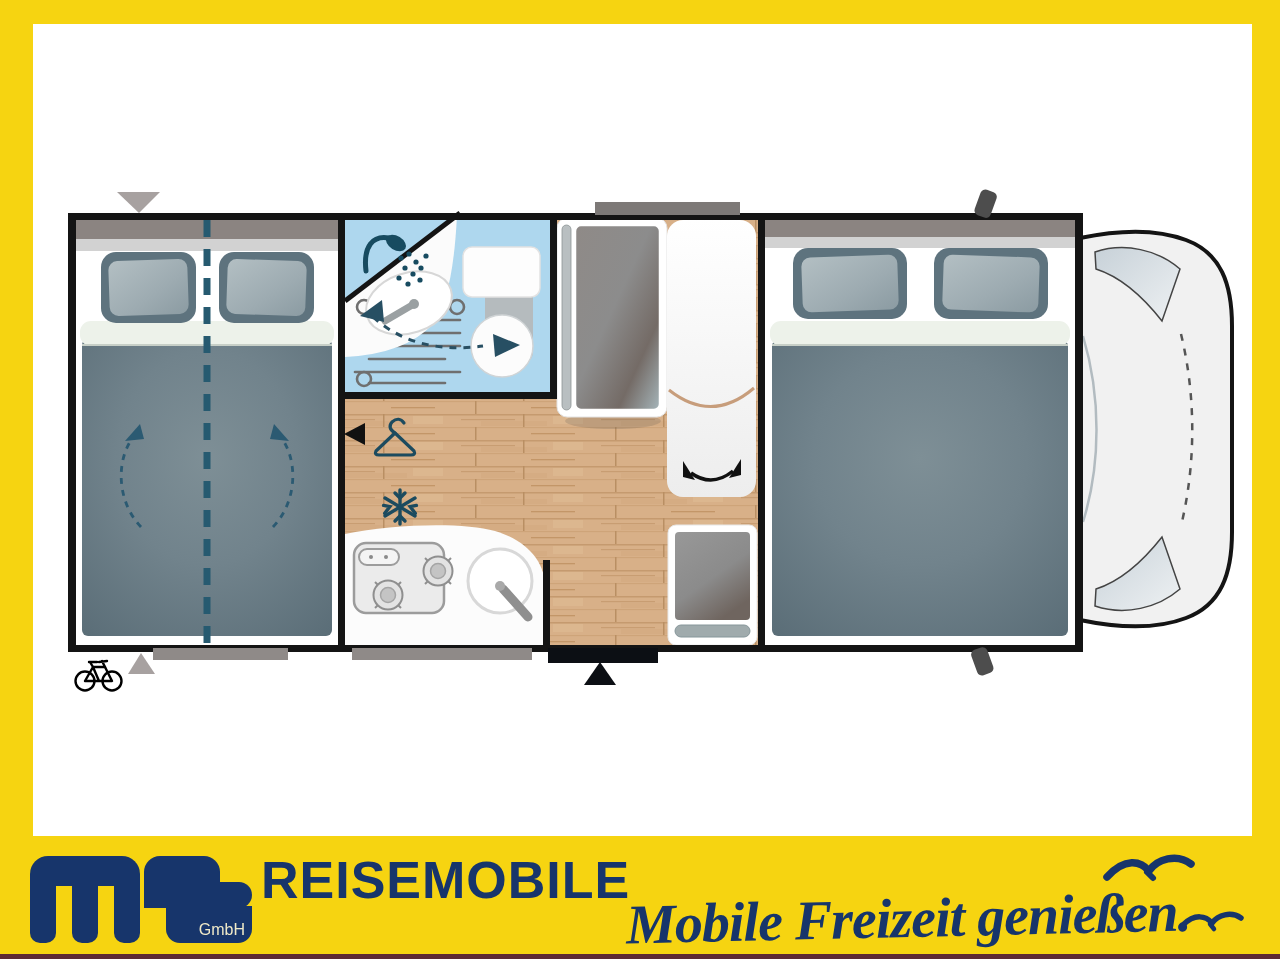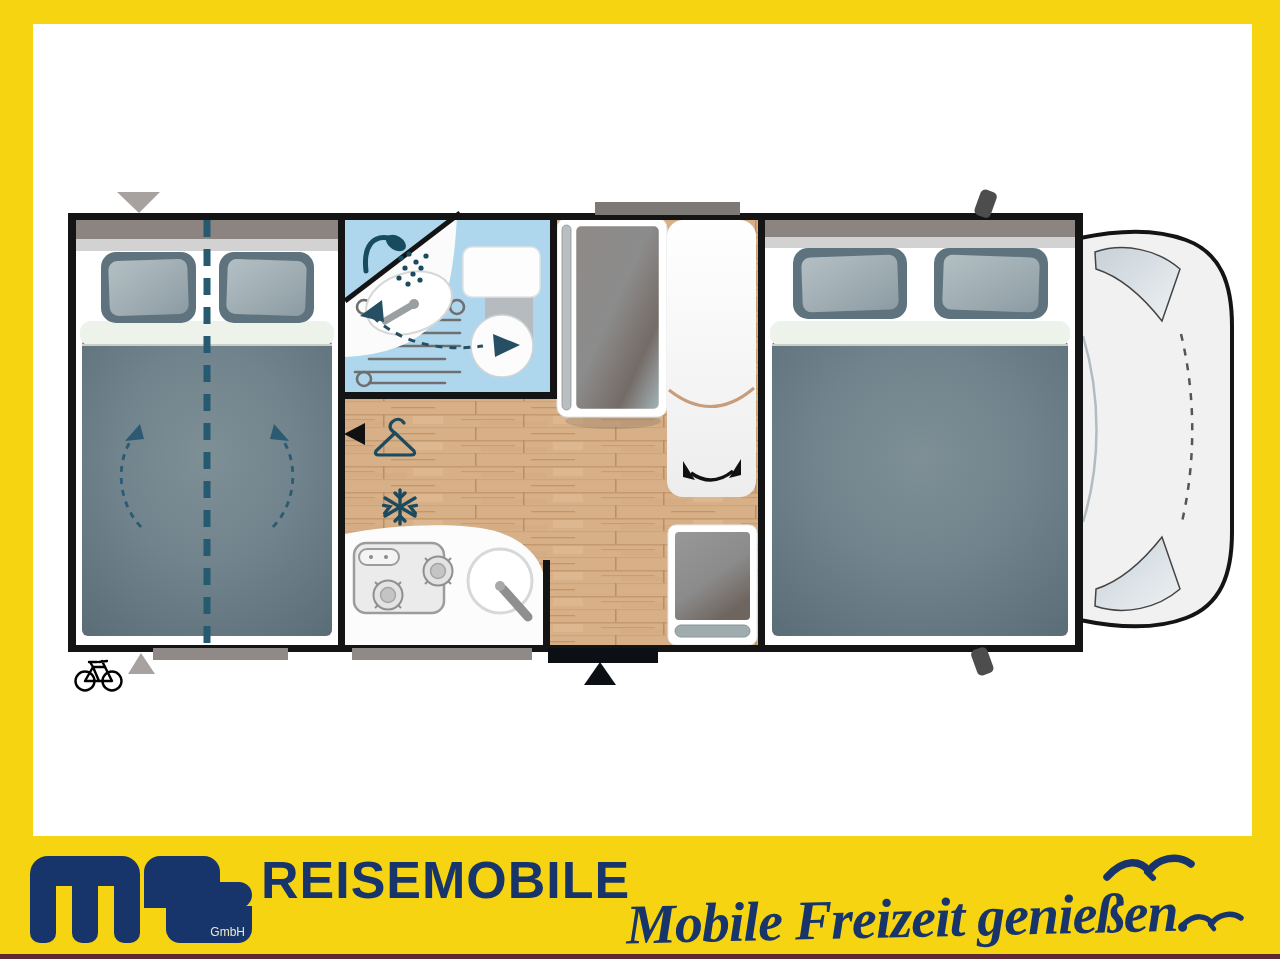--- a/index.html
+++ b/index.html
@@ -16,21 +16,21 @@
   .logo-m .leg{position:absolute;top:28px;width:26px;height:59px;background:#17356B;
                border-radius:0 0 10px 10px;}
   .leg1{left:0;} .leg2{left:42px;} .leg3{left:84px;}
   .logo-s{left:144px;width:108px;height:87px;}
   .logo-s .s1{position:absolute;left:0;top:0;width:76px;height:28px;background:#17356B;
               border-radius:16px 16px 0 0;}
   .logo-s .s2{position:absolute;left:0;top:26px;width:108px;height:26px;background:#17356B;
               border-radius:0 14px 14px 0;}
   .logo-s .s3{position:absolute;left:22px;top:50px;width:86px;height:37px;background:#17356B;
               border-radius:0 0 14px 14px;}
-  .gmbh{position:absolute;right:7px;bottom:4px;color:#EFE9C8;font-size:12px;
+  .gmbh{position:absolute;right:7px;bottom:4px;color:#EFE9C8;font-size:16px;
         font-family:"Liberation Sans",sans-serif;}
   .company{position:absolute;left:261px;top:850px;color:#17356B;font-weight:bold;
            font-size:52px;letter-spacing:1px;white-space:nowrap;}
   .slogan{position:absolute;left:626px;top:886px;color:#17356B;font-style:italic;font-weight:bold;
           font-size:56px;font-family:"Liberation Serif",serif;white-space:nowrap;
           transform:rotate(-1.3deg);letter-spacing:-1px;}
   .bird{position:absolute;}
   .bird-big{left:1103px;top:849px;}
   .bird-small{left:1180px;top:907px;}
 </style>

